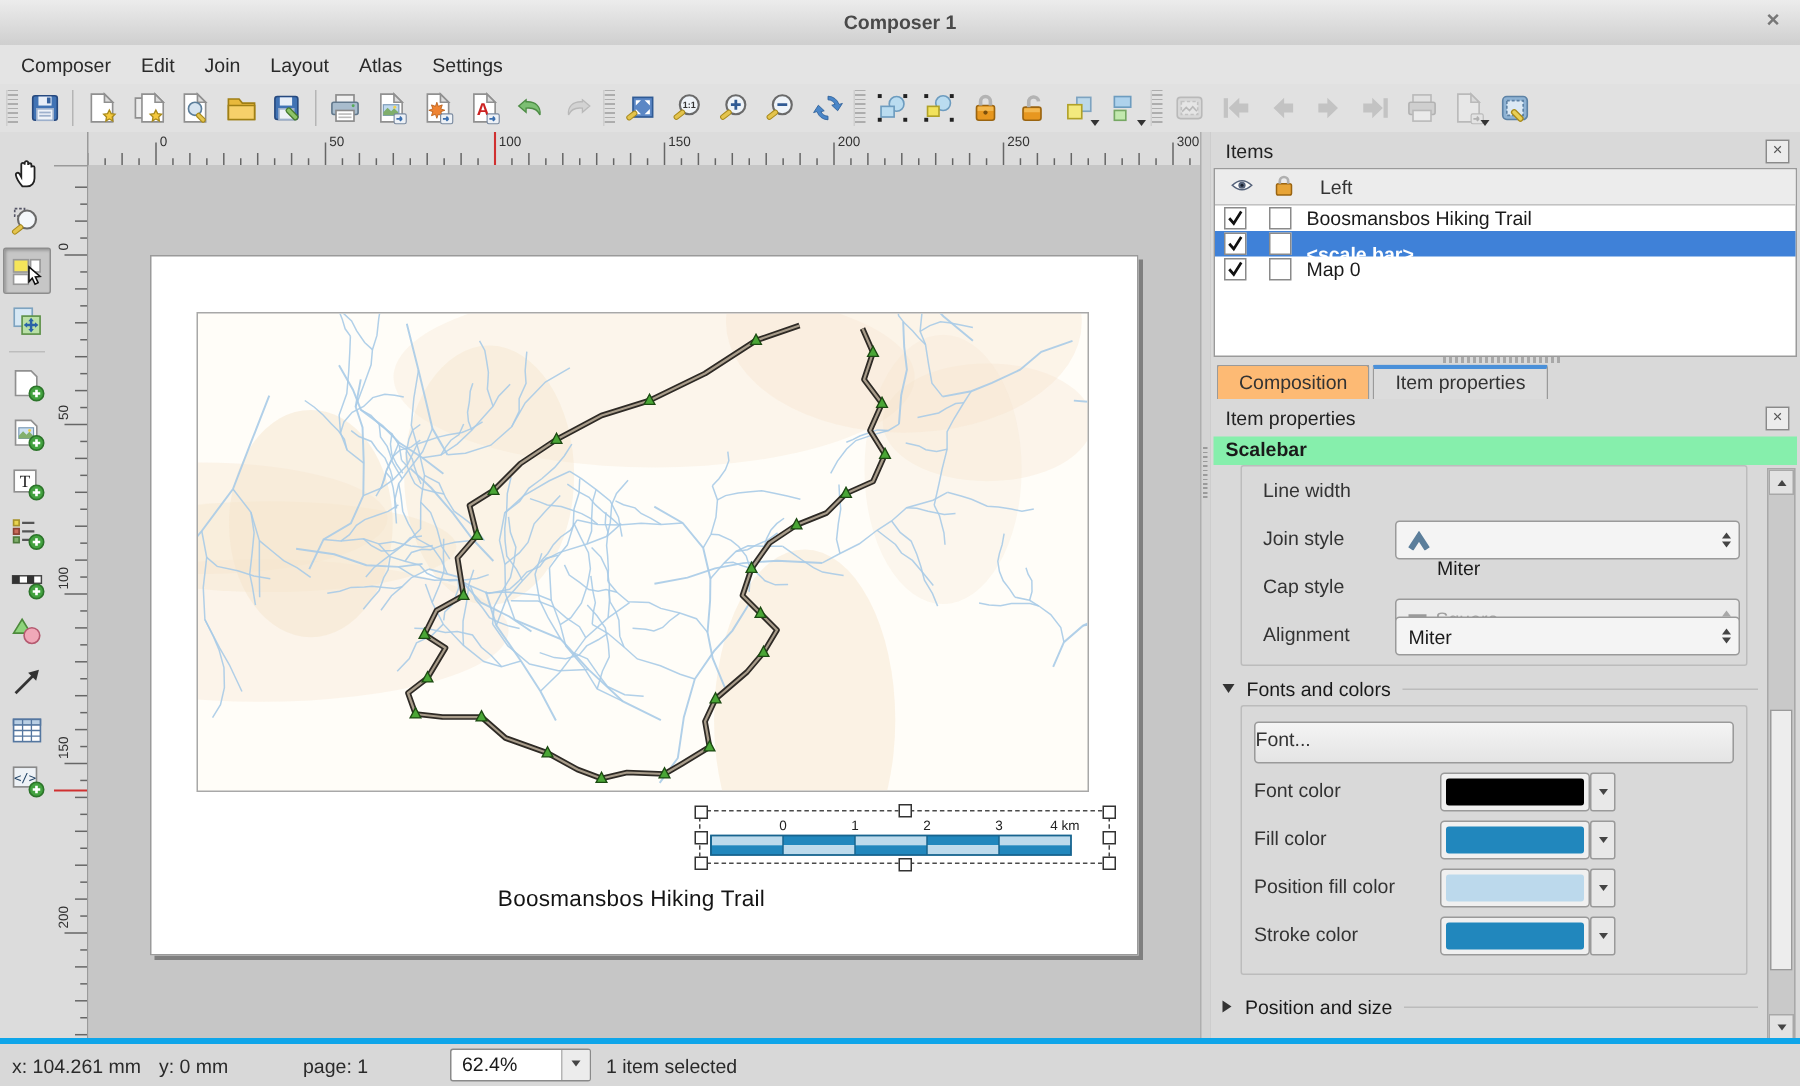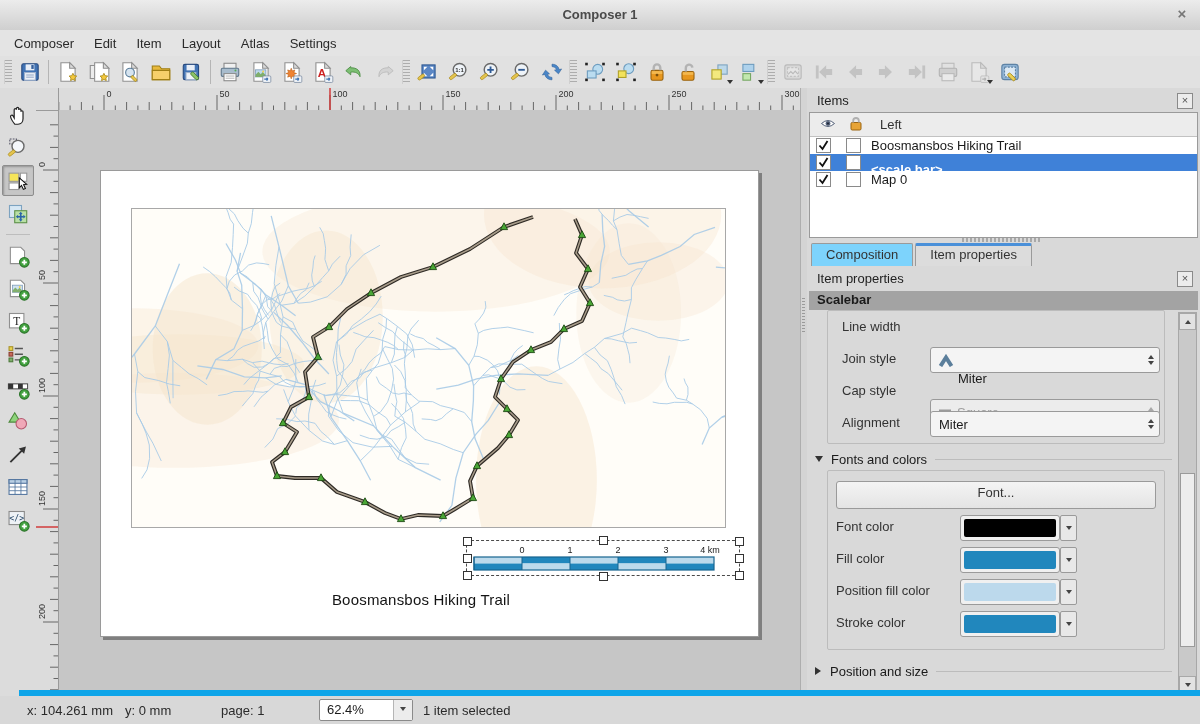--- a/index.html
+++ b/index.html
@@ -59,26 +59,26 @@
   .itemtree{position:absolute;left:2px;right:2px;top:24px;height:124px;background:#fff;border:1px solid #9a9a9a;}
   .tree-header{height:23px;background:#ececec;border-bottom:1px solid #c2c2c2;display:flex;align-items:center;}
   .tree-row{height:17px;display:flex;align-items:center;position:relative;}
   .tree-row.sel{background:#3f81d8;}
   .tree-row.sel .tr-label{color:#fff;font-weight:bold;margin-top:14px;}
   .cbx{width:13px;height:13px;background:#fff;border:1px solid #8a8a8a;flex:0 0 auto;}
   .tr-label{margin-left:10px;font-size:13px;color:#1a1a1a;}
   .panelgrip{position:absolute;left:155px;top:150px;width:80px;height:4px;
     background:repeating-linear-gradient(to right,#a8a8a8 0 2px,transparent 2px 4px);}
   .tabbar{position:absolute;left:4px;top:155px;height:23px;display:flex;}
-  .tab{padding:3px 14px 0 14px;border:1px solid #9a9a9a;border-bottom:none;background:#7dd3fc;
+  .tab{padding:3px 14px 0 14px;border:1px solid #9a9a9a;border-bottom:none;background:#fdba74;
     color:#333;margin-right:2px;border-radius:2px 2px 0 0;}
   .tab.active{background:#dcdcdc;border-top:3px solid #4a90d9;padding-top:1px;font-weight:normal;}
   .props-wrap{position:absolute;left:0;top:178px;right:0;bottom:0;}
   .pw-title{position:absolute;left:2px;right:2px;top:2px;height:20px;}
-  .sec-header{position:absolute;left:2px;right:2px;top:25px;height:18px;background:#a3a3a3;
+  .sec-header{position:absolute;left:2px;right:2px;top:25px;height:18px;background:#86efac;
     font-weight:bold;padding:1px 0 0 8px;color:#1a1a1a;}
   .scroll{position:absolute;left:2px;top:44px;right:24px;bottom:0;overflow:hidden;}
   .gframe{position:absolute;border:1px solid #bcbcbc;border-radius:2px;}
   .flabel{position:absolute;color:#333;}
   .control{position:absolute;height:24px;background:#f4f4f4;border:1px solid #9a9a9a;border-radius:3px;
     display:flex;align-items:center;font-size:13px;color:#1a1a1a;}
   .control.disabled{color:#9f9f9f;background:#ececec;}
   .control .ctext{margin-left:8px;white-space:nowrap;}
   .spin-btns{position:absolute;right:1px;top:1px;bottom:1px;width:17px;border-left:1px solid #b5b5b5;
     display:flex;flex-direction:column;}
@@ -87,53 +87,53 @@
   .tri-up{width:0;height:0;border-left:3.5px solid transparent;border-right:3.5px solid transparent;border-bottom:4.5px solid #444;}
   .tri-down{width:0;height:0;border-left:3.5px solid transparent;border-right:3.5px solid transparent;border-top:4.5px solid #444;}
   .combo-arrows{position:absolute;right:5px;top:0;bottom:0;display:flex;flex-direction:column;justify-content:center;gap:2px;}
   .control.disabled .tri-up{border-bottom-color:#a8a8a8;}
   .control.disabled .tri-down{border-top-color:#a8a8a8;}
   .sect-row{position:absolute;left:6px;right:4px;height:18px;display:flex;align-items:center;color:#1a1a1a;}
   .sect-row .arrow-r{width:0;height:0;border-top:4.5px solid transparent;border-bottom:4.5px solid transparent;border-left:6px solid #333;margin-right:9px;}
   .sect-row .arrow-d{width:0;height:0;border-left:4.5px solid transparent;border-right:4.5px solid transparent;border-top:6px solid #333;margin-right:8px;}
   .sect-row .hline{flex:1;height:1px;background:#bcbcbc;margin-left:8px;}
   .btn{background:linear-gradient(#f4f4f4,#e4e4e4);border:1px solid #9a9a9a;border-radius:3px;
-    color:#333;text-align:center;}
+    color:#333;}
   .swatch-btn{position:absolute;height:24px;background:#f0f0f0;border:1px solid #9a9a9a;border-radius:3px;}
   .swatch-inner{position:absolute;left:3px;right:3px;top:3px;bottom:3px;border-radius:2px;}
   .drop-btn{position:absolute;width:15px;height:24px;background:#e8e8e8;border:1px solid #9a9a9a;border-radius:2px;
     display:flex;align-items:center;justify-content:center;}
   .vscroll{position:absolute;right:3px;top:46px;bottom:2px;width:17px;background:#c9c9c9;border:1px solid #a8a8a8;}
   .vs-btn{position:absolute;left:0;right:0;height:15px;background:#e2e2e2;border:1px solid #a8a8a8;
     display:flex;align-items:center;justify-content:center;}
   .vs-thumb{position:absolute;left:1px;right:1px;background:#ededed;border:1px solid #9a9a9a;}
   
   .statusbar{position:absolute;left:0;bottom:0;right:0;height:28px;background:#d8d8d8;
-    border-top:6px solid #0ea5e9;margin-left:19px;}
+    border-top:4px solid #0ea5e9;}
   .statusbar span{position:absolute;top:7px;color:#2a2a2a;}
   .zoom-combo{position:absolute;left:300px;top:3px;width:92px;height:20px;background:#fff;
     border:1px solid #8a8a8a;border-radius:2px;}
   .zoom-combo .zc-text{position:absolute;left:7px;top:2px;color:#1a1a1a;}
   .zoom-combo .zc-arrow{position:absolute;right:0;top:0;bottom:0;width:18px;border-left:1px solid #b5b5b5;
     background:#ececec;display:flex;align-items:center;justify-content:center;}
 </style>
 </head>
 <body>
 
 <div id="app">
 
   <div class="titlebar">
     <span class="title">Composer 1</span>
     <span class="close">×</span>
   </div>
 
   <div class="menubar" id="menubar">
       <span class="menu-item">Composer</span>
       <span class="menu-item">Edit</span>
-      <span class="menu-item">Item</span>
+      <span class="menu-item">Join</span>
       <span class="menu-item">Layout</span>
       <span class="menu-item">Atlas</span>
       <span class="menu-item">Settings</span>
     </div>
 
   <div class="toolbar" id="toolbar">
       <div class="tgrip"></div>
       <div class="tbtn">
         <svg viewBox="0 0 22 22" width="24" height="24">
           <rect x="3.5" y="3.5" width="15" height="15" rx="1.5" fill="#4173b4" stroke="#27497e"></rect>

